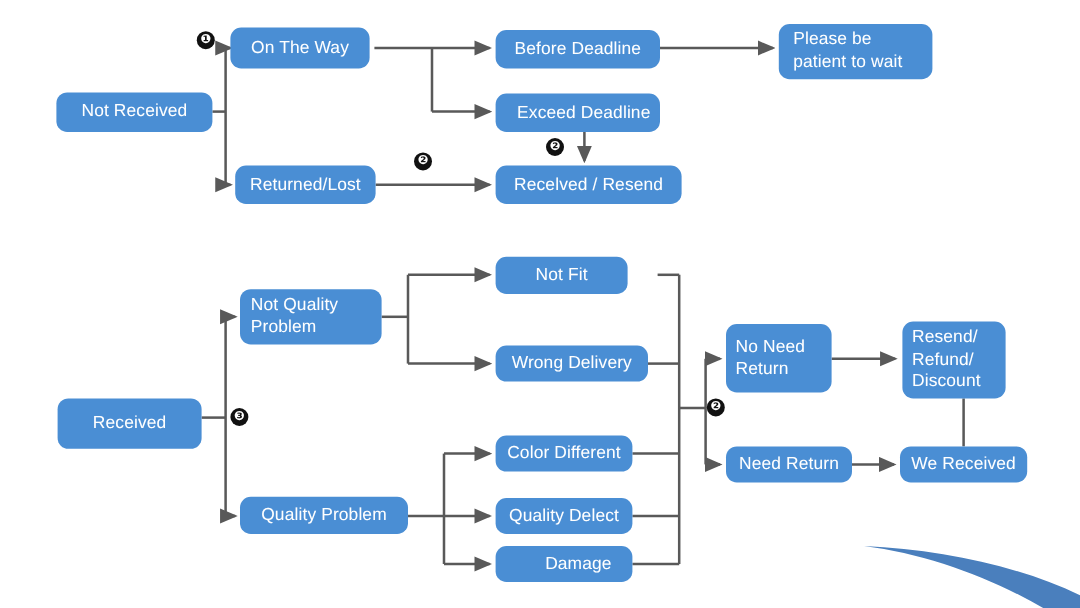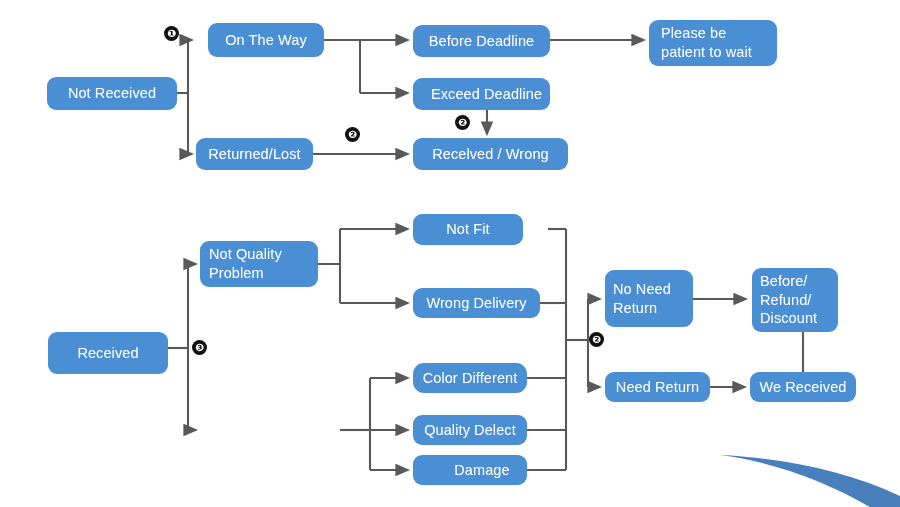--- a/index.html
+++ b/index.html
@@ -126,55 +126,56 @@
       <path d="M803,372 L803,332"></path>
     </g>
   </svg>
 
   <svg class="swoosh" style="left:700px; top:450px; width:200px; height:60px;" viewBox="0 0 200 60" xmlns="http://www.w3.org/2000/svg">
     <path d="M20,5 C75,12 130,33 175,60 L200,60 L200,46 C150,22 85,8 20,5 Z" fill="#4a7fbd"></path>
   </svg>
 
   <div class="node center" style="left:47px; top:77px; width:130px; height:33px;">Not   Received</div>
 
-  <div class="node center" style="left:208px; top:23px; width:116px; height:34px;">On The Way</div>
+  <div class="node center" style="left:192px; top:23px; width:116px; height:34px;">On The Way</div>
 
   <div class="node center" style="left:196px; top:138px; width:117px; height:32px;">Returned/Lost</div>
 
   <div class="node center" style="left:413px; top:25px; width:137px; height:32px;">Before Deadline</div>
 
   <div class="node center" style="left:413px; top:78px; width:137px; height:32px;padding-left:10px;">Exceed Deadline</div>
 
-  <div class="node center" style="left:413px; top:138px; width:155px; height:32px;">Recelved / Wrong</div>
+  <div class="node center" style="left:413px; top:138px; width:155px; height:32px;">Recelved / Resend</div>
 
   <div class="node left" style="left:649px; top:20px; width:128px; height:46px; white-space:pre-line; padding-left:12px;">Please be
 patient to wait</div>
 
   <div class="node center" style="left:48px; top:332px; width:120px; height:42px;">Received</div>
 
   <div class="node left" style="left:200px; top:241px; width:118px; height:46px; white-space:pre-line;">Not   Quality
 Problem</div>
 
+  <div class="node center" style="left:200px; top:414px; width:140px; height:31px;">Quality Problem</div>
 
   <div class="node center" style="left:413px; top:214px; width:110px; height:31px;">Not Fit</div>
 
   <div class="node center" style="left:413px; top:288px; width:127px; height:30px;">Wrong Delivery</div>
 
-  <div class="node center" style="left:413px; top:363px; width:114px; height:30px;border-radius:11px;">Color Different</div>
+  <div class="node center" style="left:413px; top:363px; width:114px; height:30px;">Color Different</div>
 
   <div class="node center" style="left:413px; top:415px; width:114px; height:30px;">Quality Delect</div>
 
   <div class="node center" style="left:413px; top:455px; width:114px; height:30px;padding-left:24px;">Damage</div>
 
   <div class="node left" style="left:605px; top:270px; width:88px; height:57px; white-space:pre-line; padding-left:8px;">No Need
 Return</div>
 
   <div class="node center" style="left:605px; top:372px; width:105px; height:30px;text-align:right;">Need Return</div>
 
-  <div class="node left" style="left:752px; top:268px; width:86px; height:64px; white-space:pre-line; padding-left:8px;">Before/
+  <div class="node left" style="left:752px; top:268px; width:86px; height:64px; white-space:pre-line; padding-left:8px;">Resend/
 Refund/
 Discount</div>
 
   <div class="node center" style="left:750px; top:372px; width:106px; height:30px;">We Received</div>
 
   <div class="marker" style="left:164px; top:26px;">❶</div>
 
   <div class="marker" style="left:345px; top:127px;">❷</div>
 
   <div class="marker" style="left:455px; top:115px;">❷</div>

